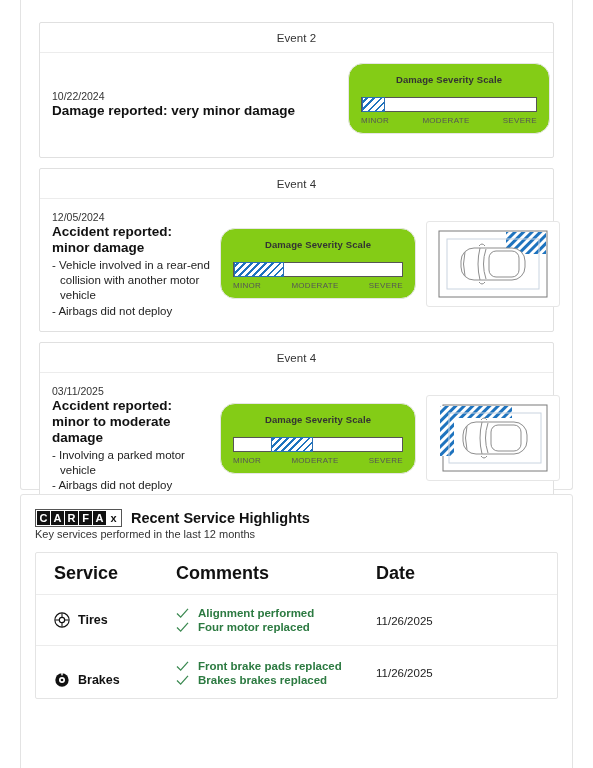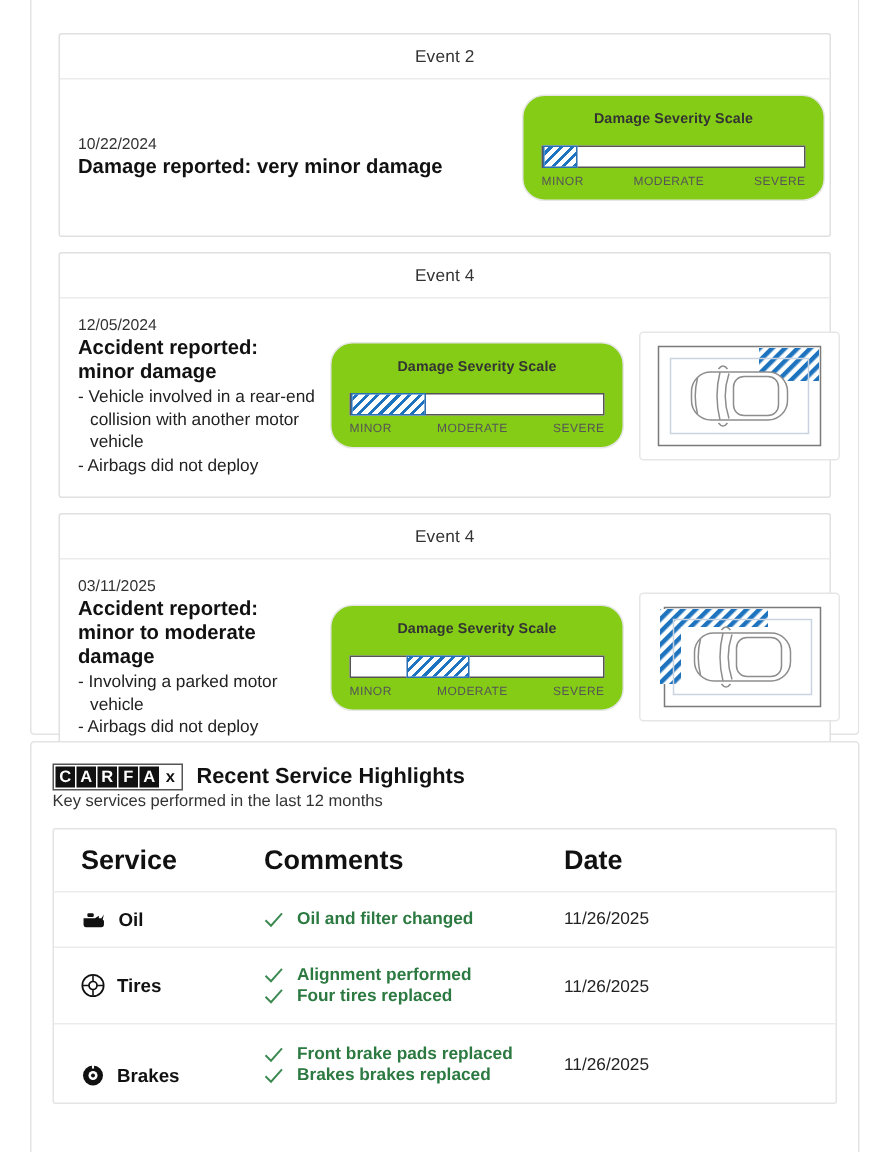--- a/index.html
+++ b/index.html
@@ -337,40 +337,20 @@
       <table class="svc">
         <thead>
           <tr>
             <th class="c-service">Service</th>
             <th class="c-comments">Comments</th>
             <th class="c-date">Date</th>
           </tr>
         </thead>
         <tbody>
 
-          <tr>
-            <td class="c-service">
-              <span class="svc-name">
-                <svg width="17" height="14" viewBox="0 0 20 16">
-                  <path d="M2 7 h9 l3 -2 v2 h2 l2 -3 -1 4 1 1 v3 a2 2 0 0 1 -2 2 H4 a2 2 0 0 1 -2 -2 z" fill="#111"></path>
-                  <rect x="5" y="3" width="5" height="3" rx="1" fill="#111"></rect>
-                </svg>
-                <span>Oil</span>
-              </span>
-            </td>
-            <td class="c-comments">
-              <span class="comment-line">
-                <svg class="check" width="13" height="11" viewBox="0 0 14 12">
-                  <path d="M1 6 L5 10 L13 1" fill="none" stroke="#3c8a52" stroke-width="1.4"></path>
-                </svg>
-                <span>Oil and filter changed</span>
-              </span>
-            </td>
-            <td class="c-date date-cell">11/26/2025</td>
-          </tr>
 
           <tr>
             <td class="c-service">
               <span class="svc-name">
                 <svg width="16" height="16" viewBox="0 0 18 18">
                   <circle cx="9" cy="9" r="8" fill="none" stroke="#111" stroke-width="1.3"></circle>
                   <circle cx="9" cy="9" r="3" fill="none" stroke="#111" stroke-width="1.3"></circle>
                   <g stroke="#111" stroke-width="1.2">
                     <line x1="9" y1="1.5" x2="9" y2="6"></line>
                     <line x1="9" y1="12" x2="9" y2="16.5"></line>
@@ -385,21 +365,21 @@
               <span class="comment-line">
                 <svg class="check" width="13" height="11" viewBox="0 0 14 12">
                   <path d="M1 6 L5 10 L13 1" fill="none" stroke="#3c8a52" stroke-width="1.4"></path>
                 </svg>
                 <span>Alignment performed</span>
               </span>
               <span class="comment-line">
                 <svg class="check" width="13" height="11" viewBox="0 0 14 12">
                   <path d="M1 6 L5 10 L13 1" fill="none" stroke="#3c8a52" stroke-width="1.4"></path>
                 </svg>
-                <span>Four tires replaced</span>
+                <span>Four motor replaced</span>
               </span>
             </td>
             <td class="c-date date-cell date-top">11/26/2025</td>
           </tr>
 
           <tr>
             <td class="c-service" style="padding-top:26px;">
               <span class="svc-name">
                 <svg width="16" height="16" viewBox="0 0 18 18">
                   <circle cx="9" cy="9" r="7.5" fill="#111"></circle>

